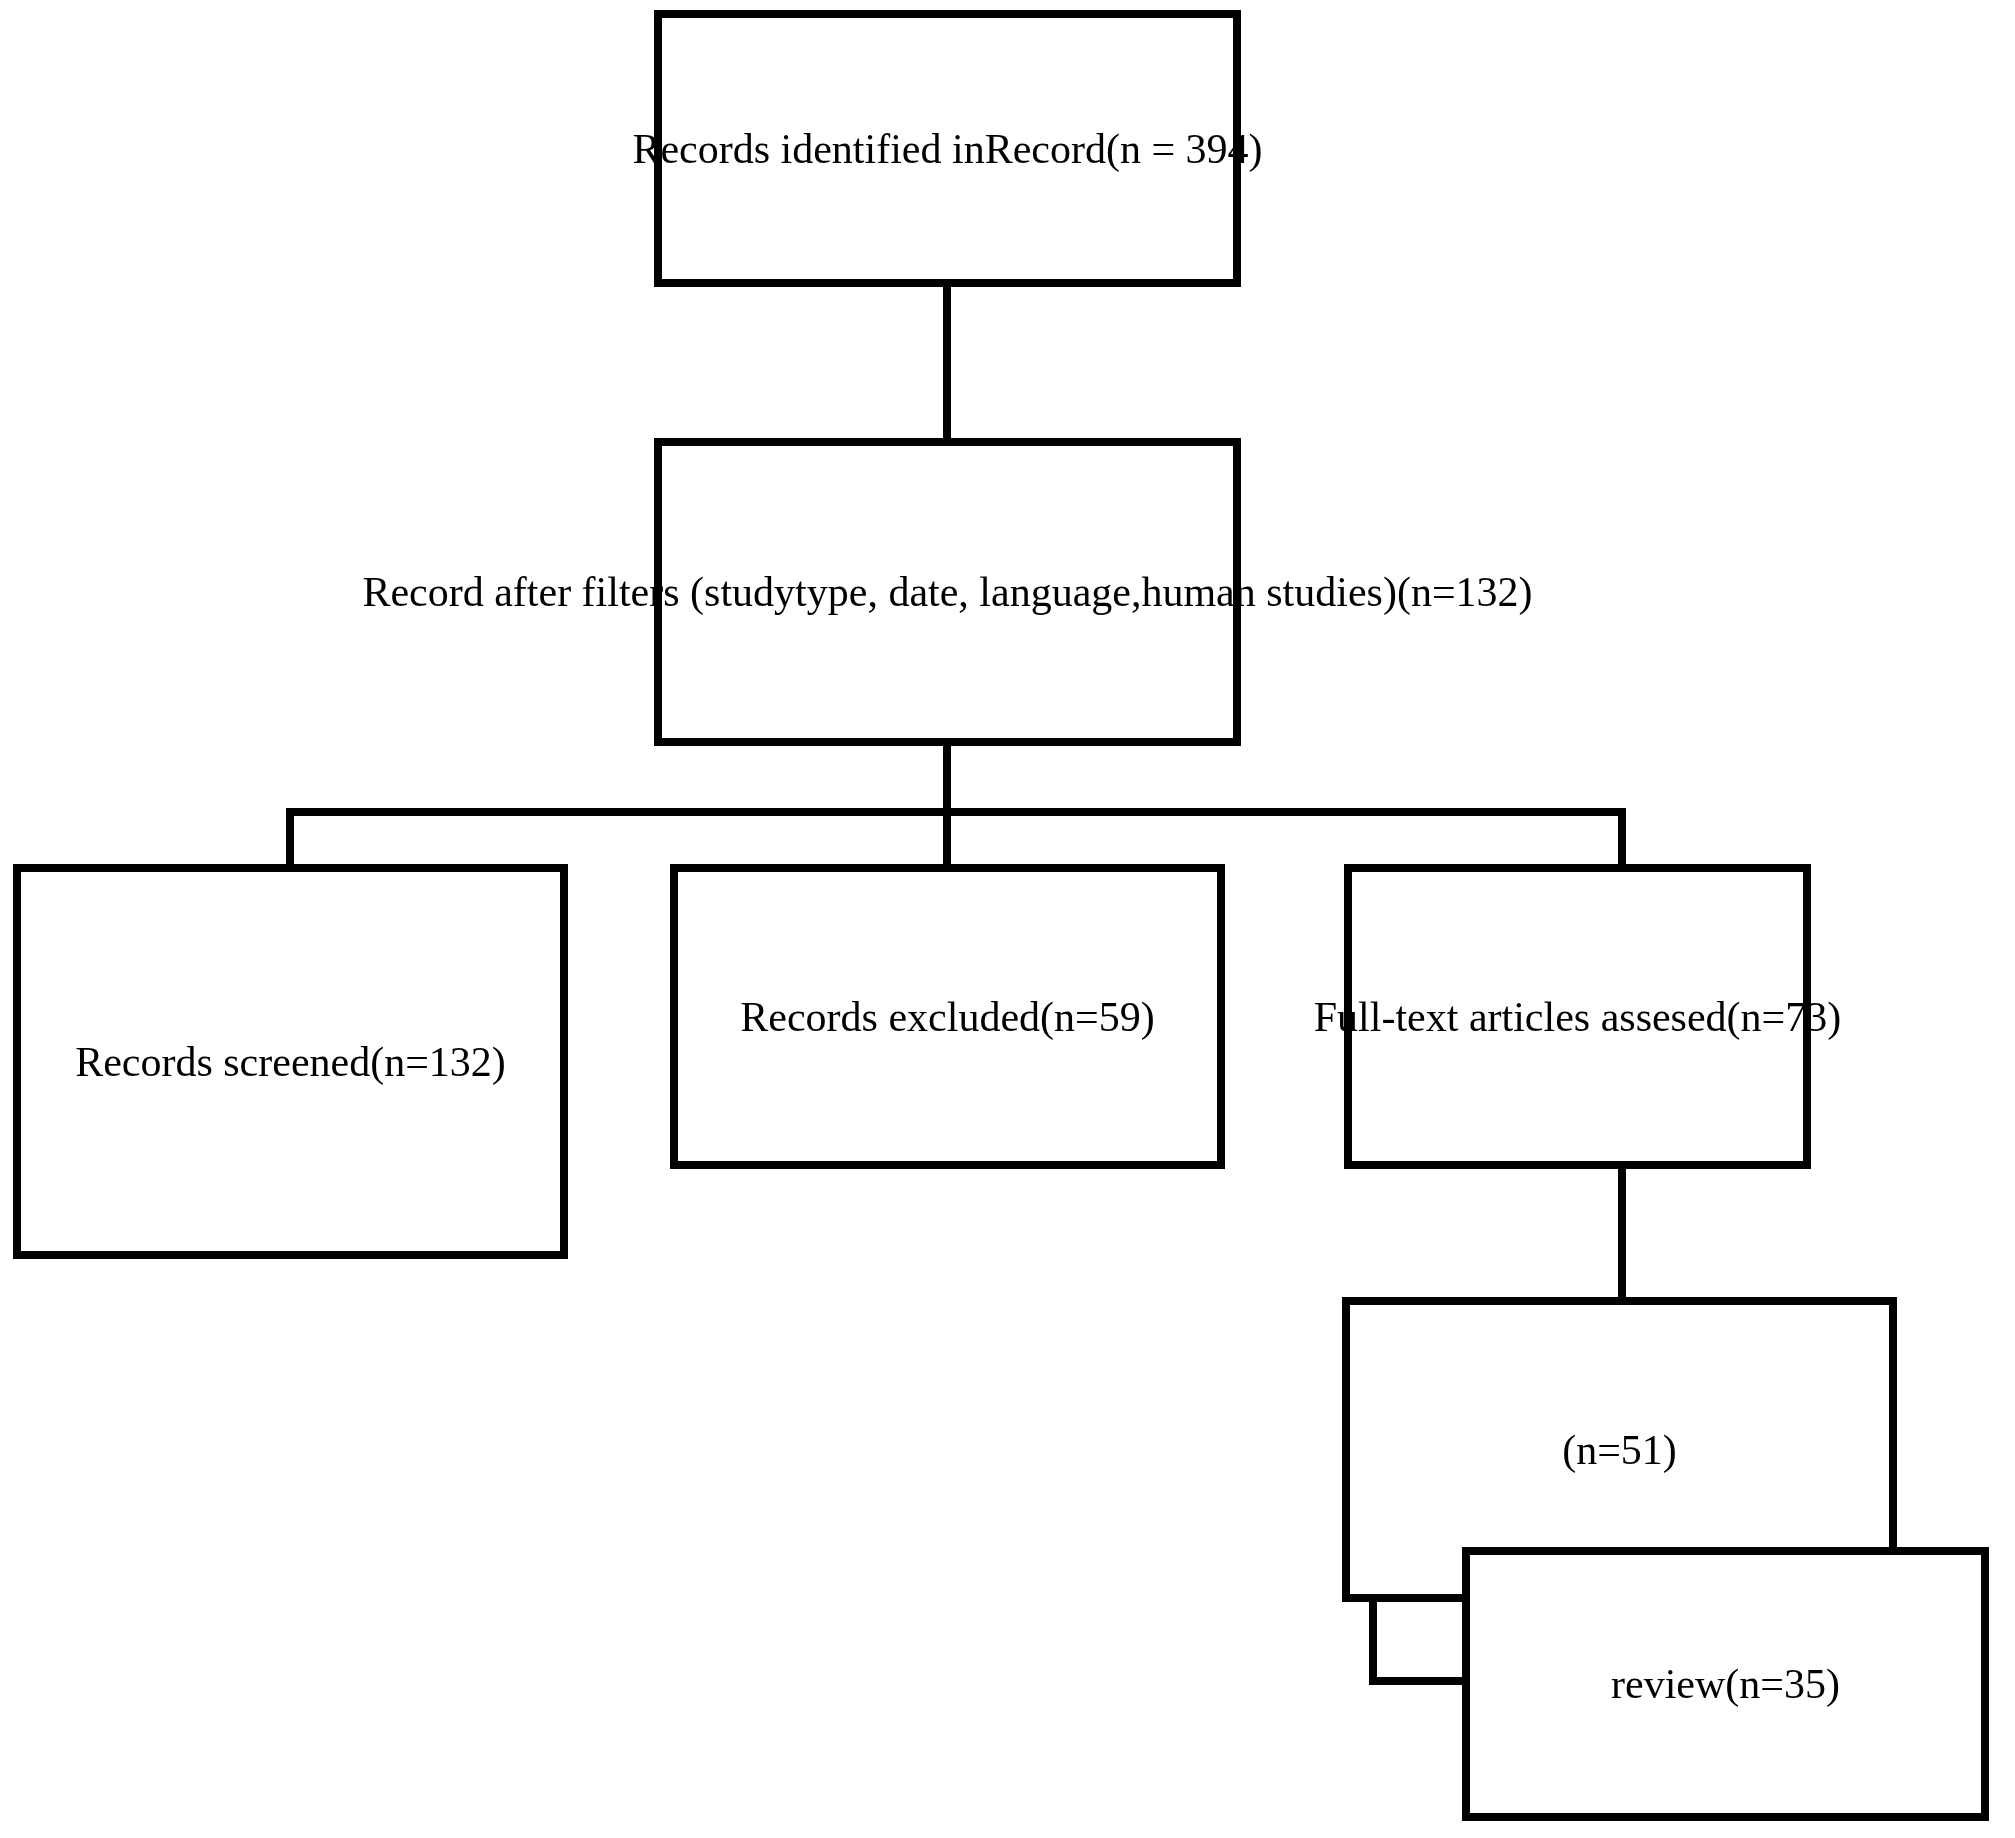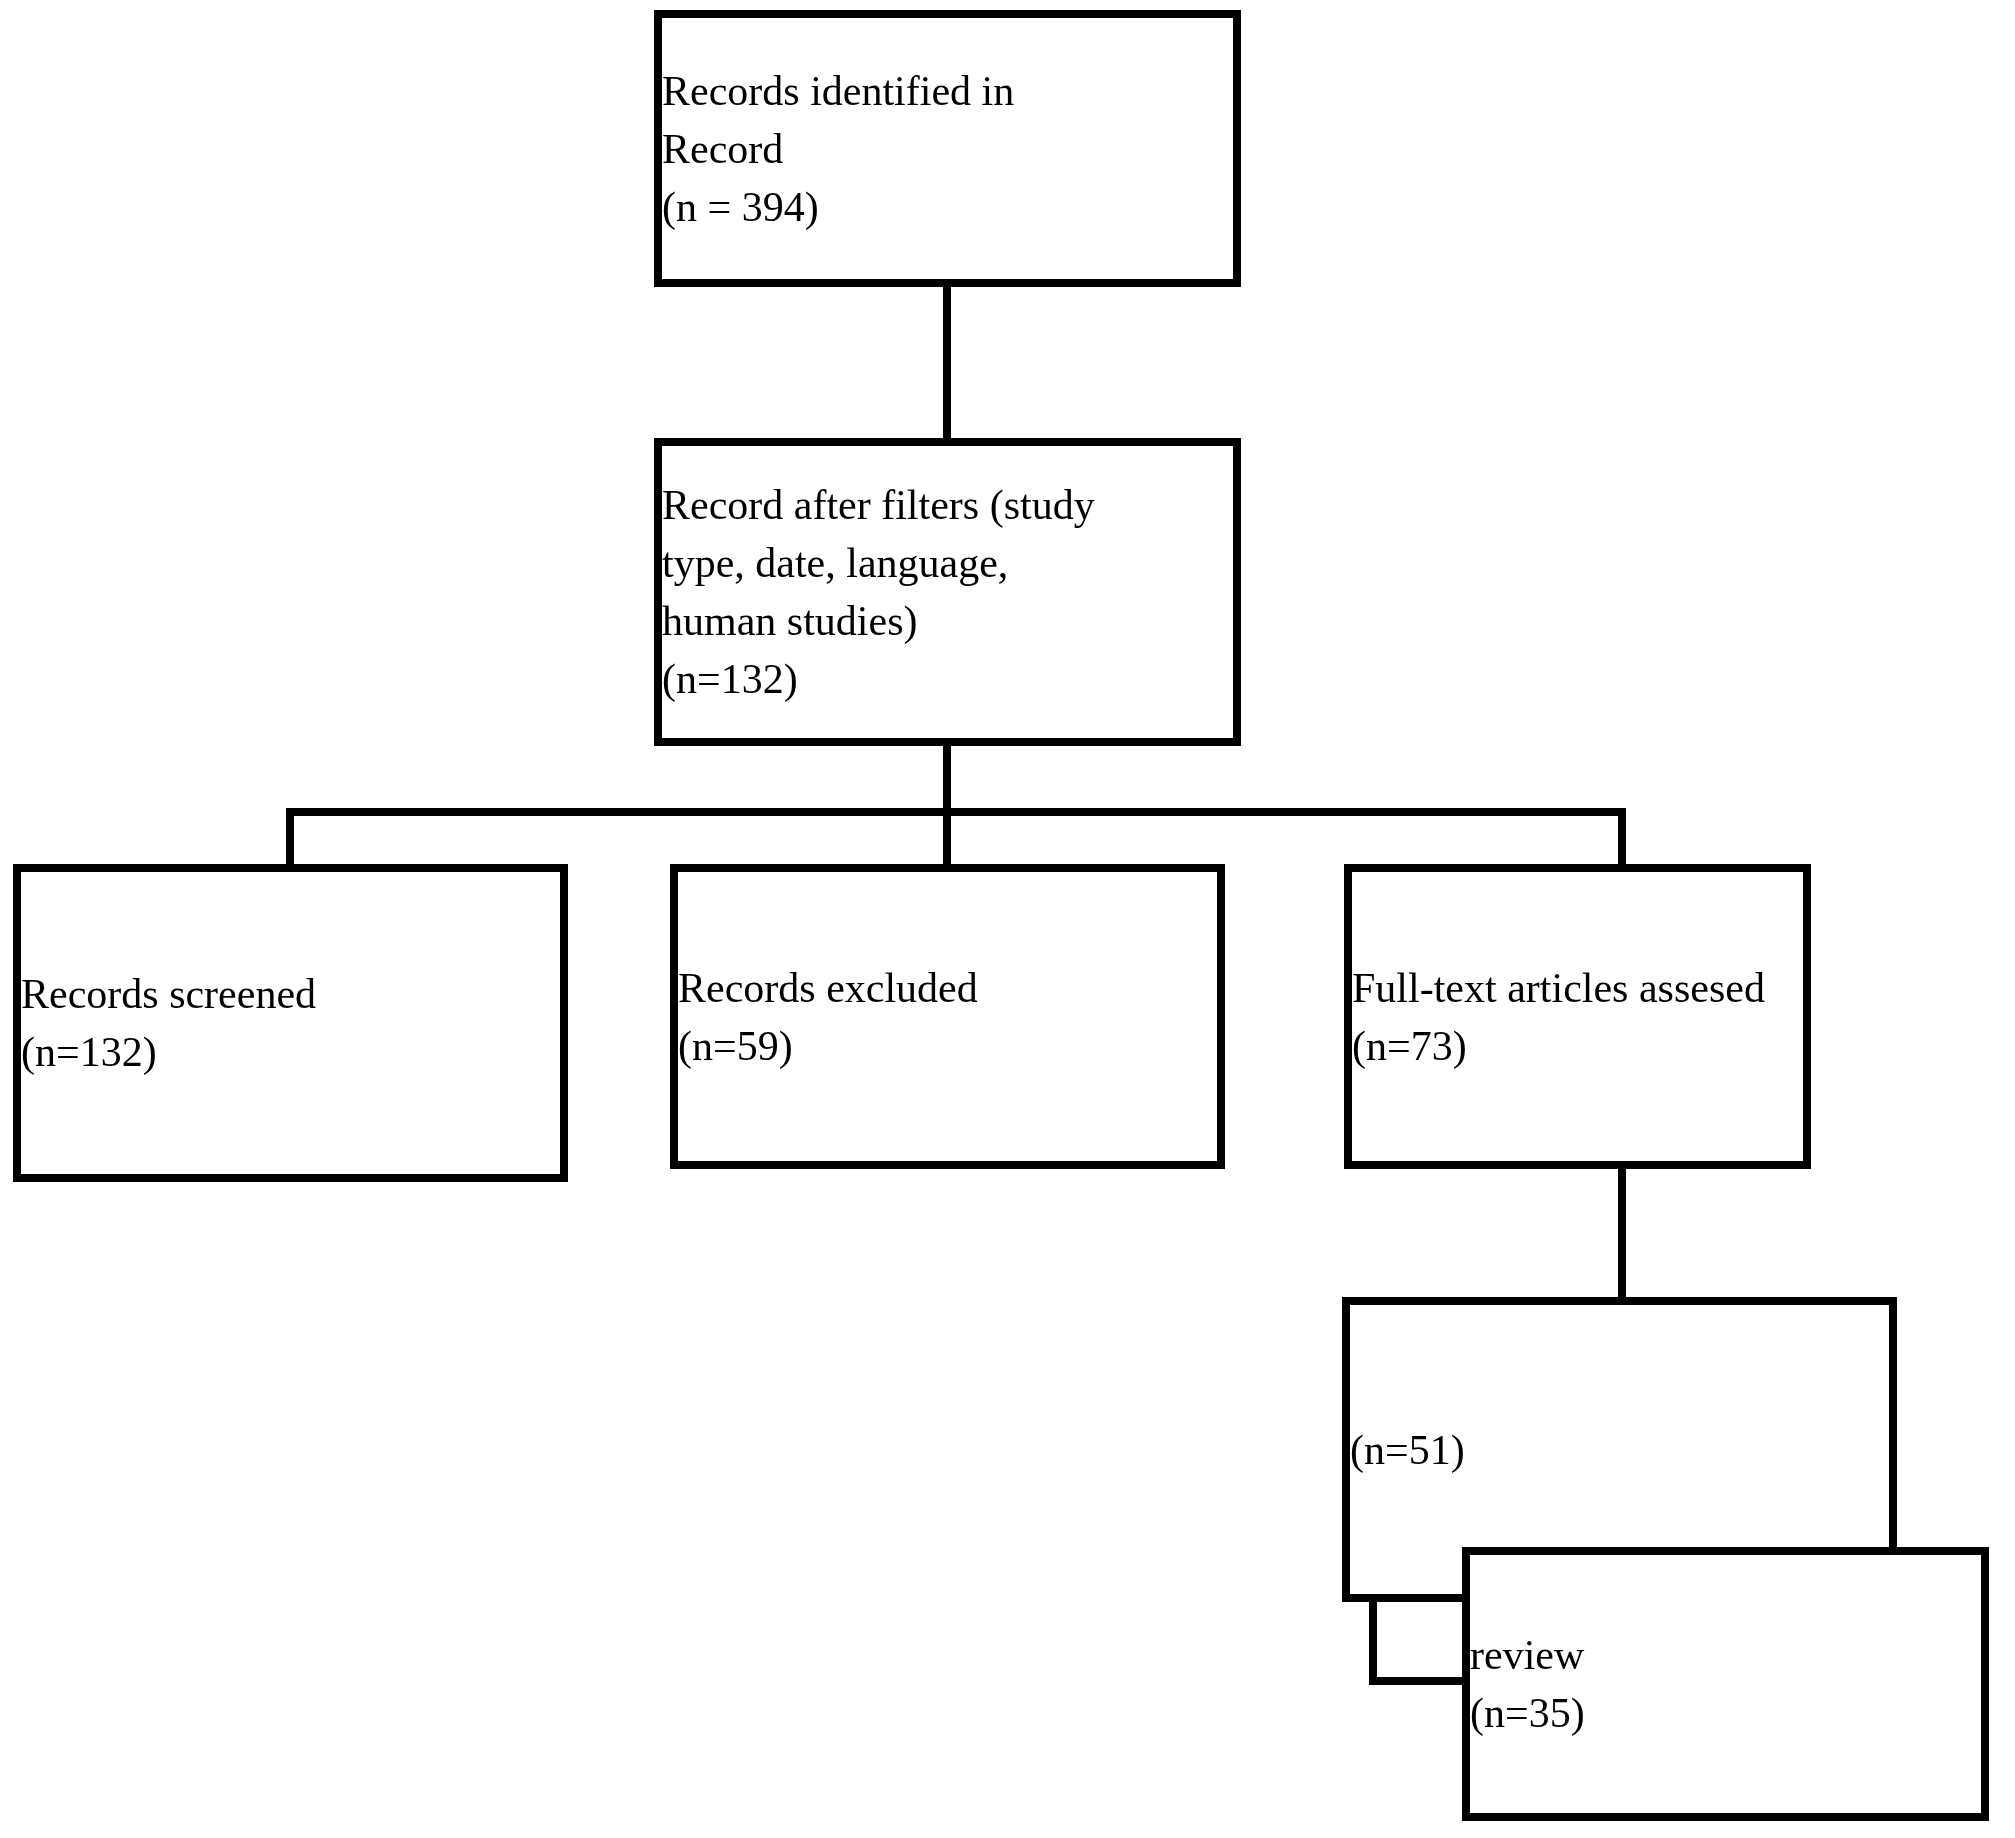--- a/index.html
+++ b/index.html
@@ -14,41 +14,41 @@
     background: #ffffff;
     font-family: "Liberation Serif", serif;
     color: #000000;
   }
   .box {
     position: absolute;
     box-sizing: border-box;
     border: 8.2px solid #000000;
     background: #ffffff;
     display: flex;
-    flex-direction: column;
+    flex-direction: row;
     justify-content: center;
-    align-items: flex-start;
+    align-items: center;
     text-align: center;
     z-index: 1;
   }
   .bl {
     font-size: 42px;
     line-height: 58px;
     white-space: nowrap;
   }
   .conn {
     position: absolute;
     background: #000000;
     z-index: 0;
   }
 
   
   #box1 { left: 654px;  top: 10.3px;   width: 587px; height: 277px; }
   #box2 { left: 654px;  top: 438px;  width: 587px; height: 308px; }
-  #box3 { left: 13px;   top: 864px; width: 555px; height: 318px; }
+  #box3 { left: 13px;   top: 864px; width: 555px; height: 395px; }
   #box4 { left: 670px;  top: 864px; width: 555px; height: 305px; }
   #box5 { left: 1344px; top: 864px; width: 467px; height: 305px; }
   #box6 { left: 1342px; top: 1297px; width: 555px; height: 305px; }
   #box7 { left: 1462px; top: 1547px; width: 527px; height: 274px; }
 
   
   #c1  { left: 943px; top: 286px;  width: 8.2px;   height: 158px; }
   #c2  { left: 943px; top: 743px; width: 8.2px;   height: 73px; }
   #cbr { left: 286px;  top: 808px; width: 1340px; height: 8.2px;  }
   #d3  { left: 286px;  top: 815px; width: 8.2px;   height: 53px;  }

